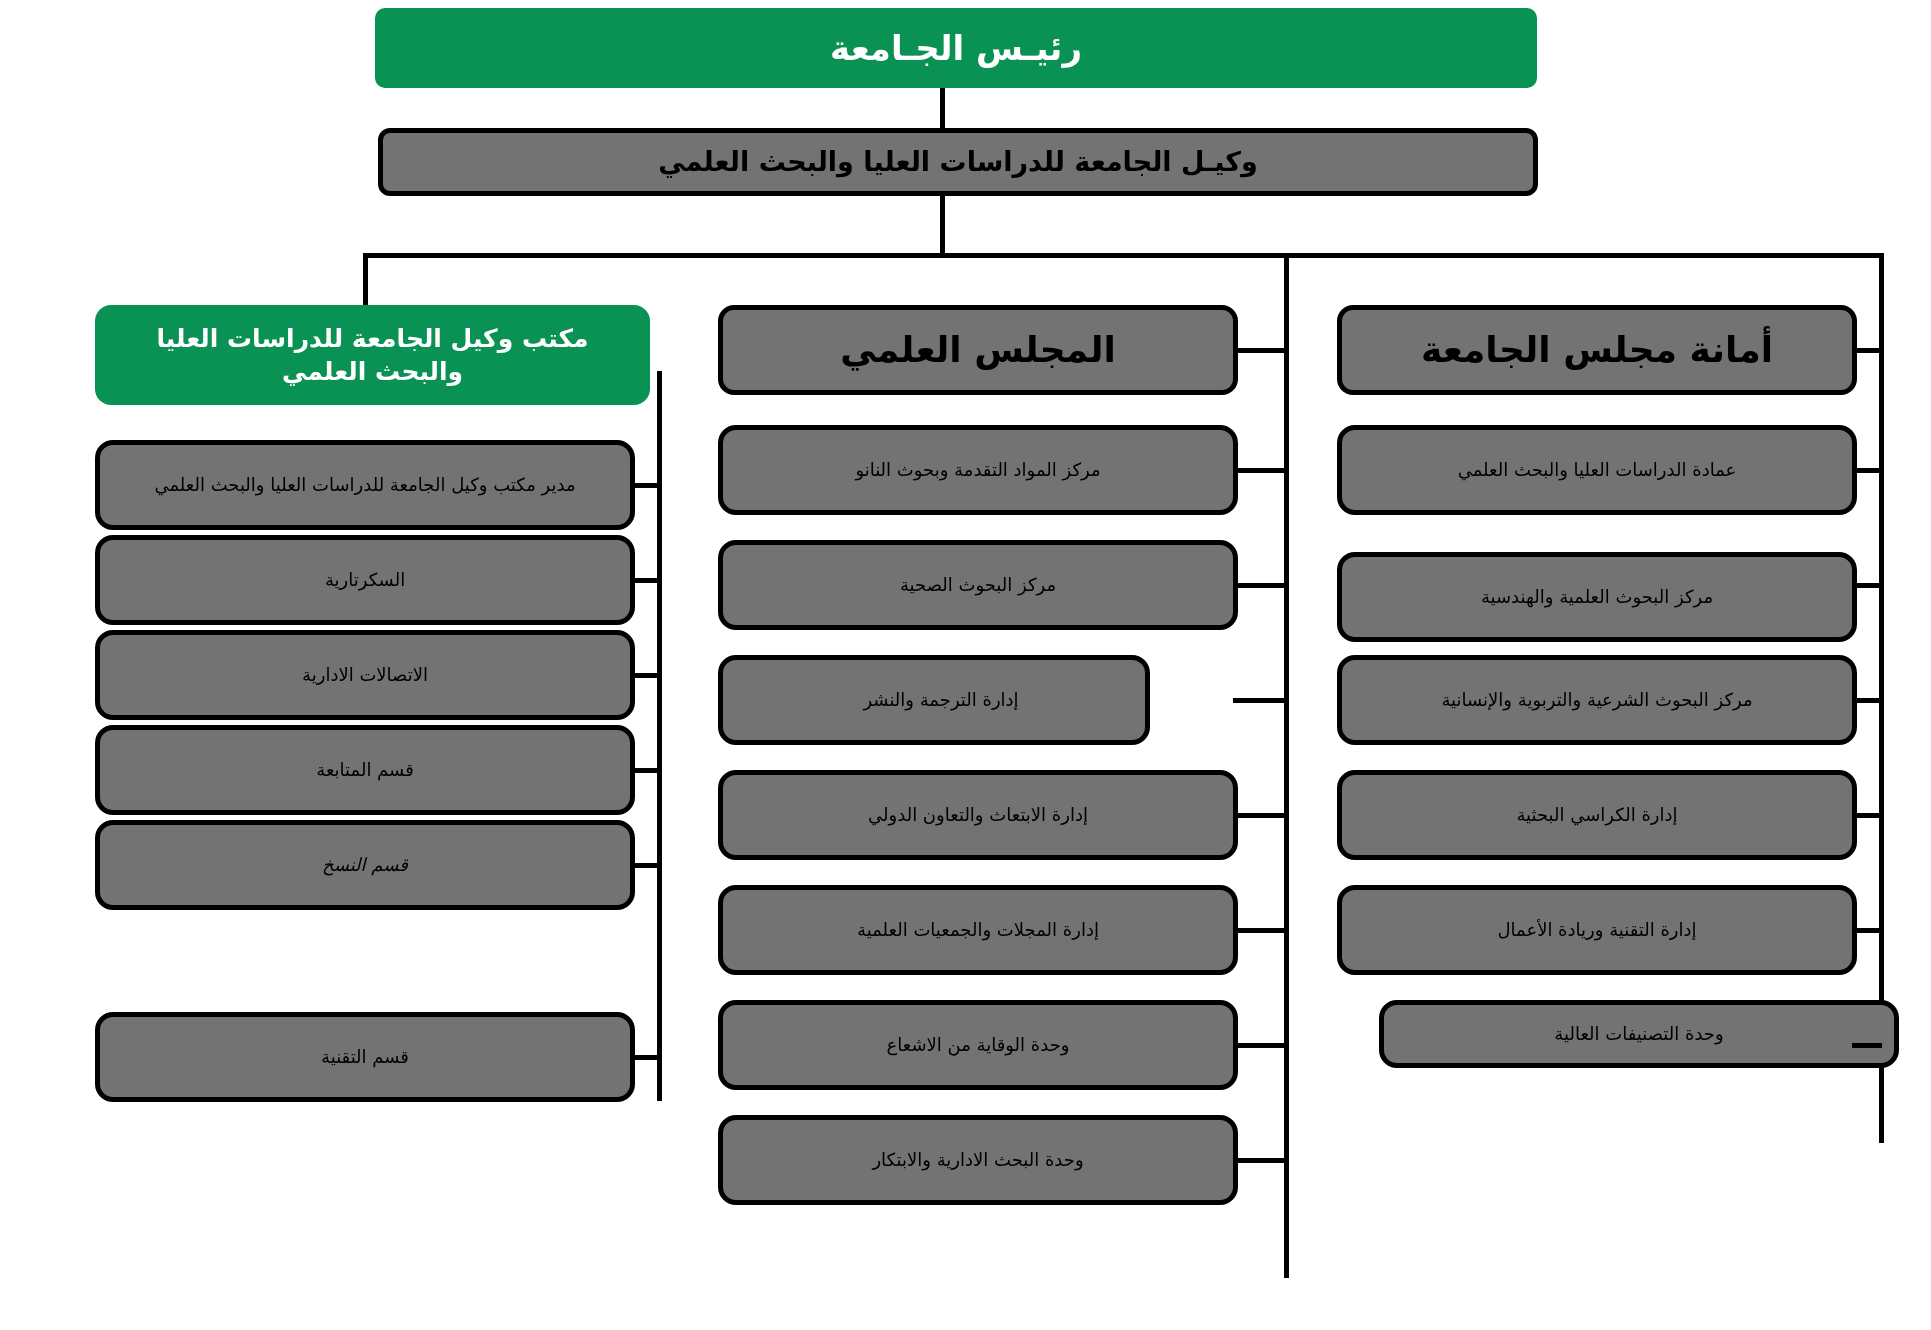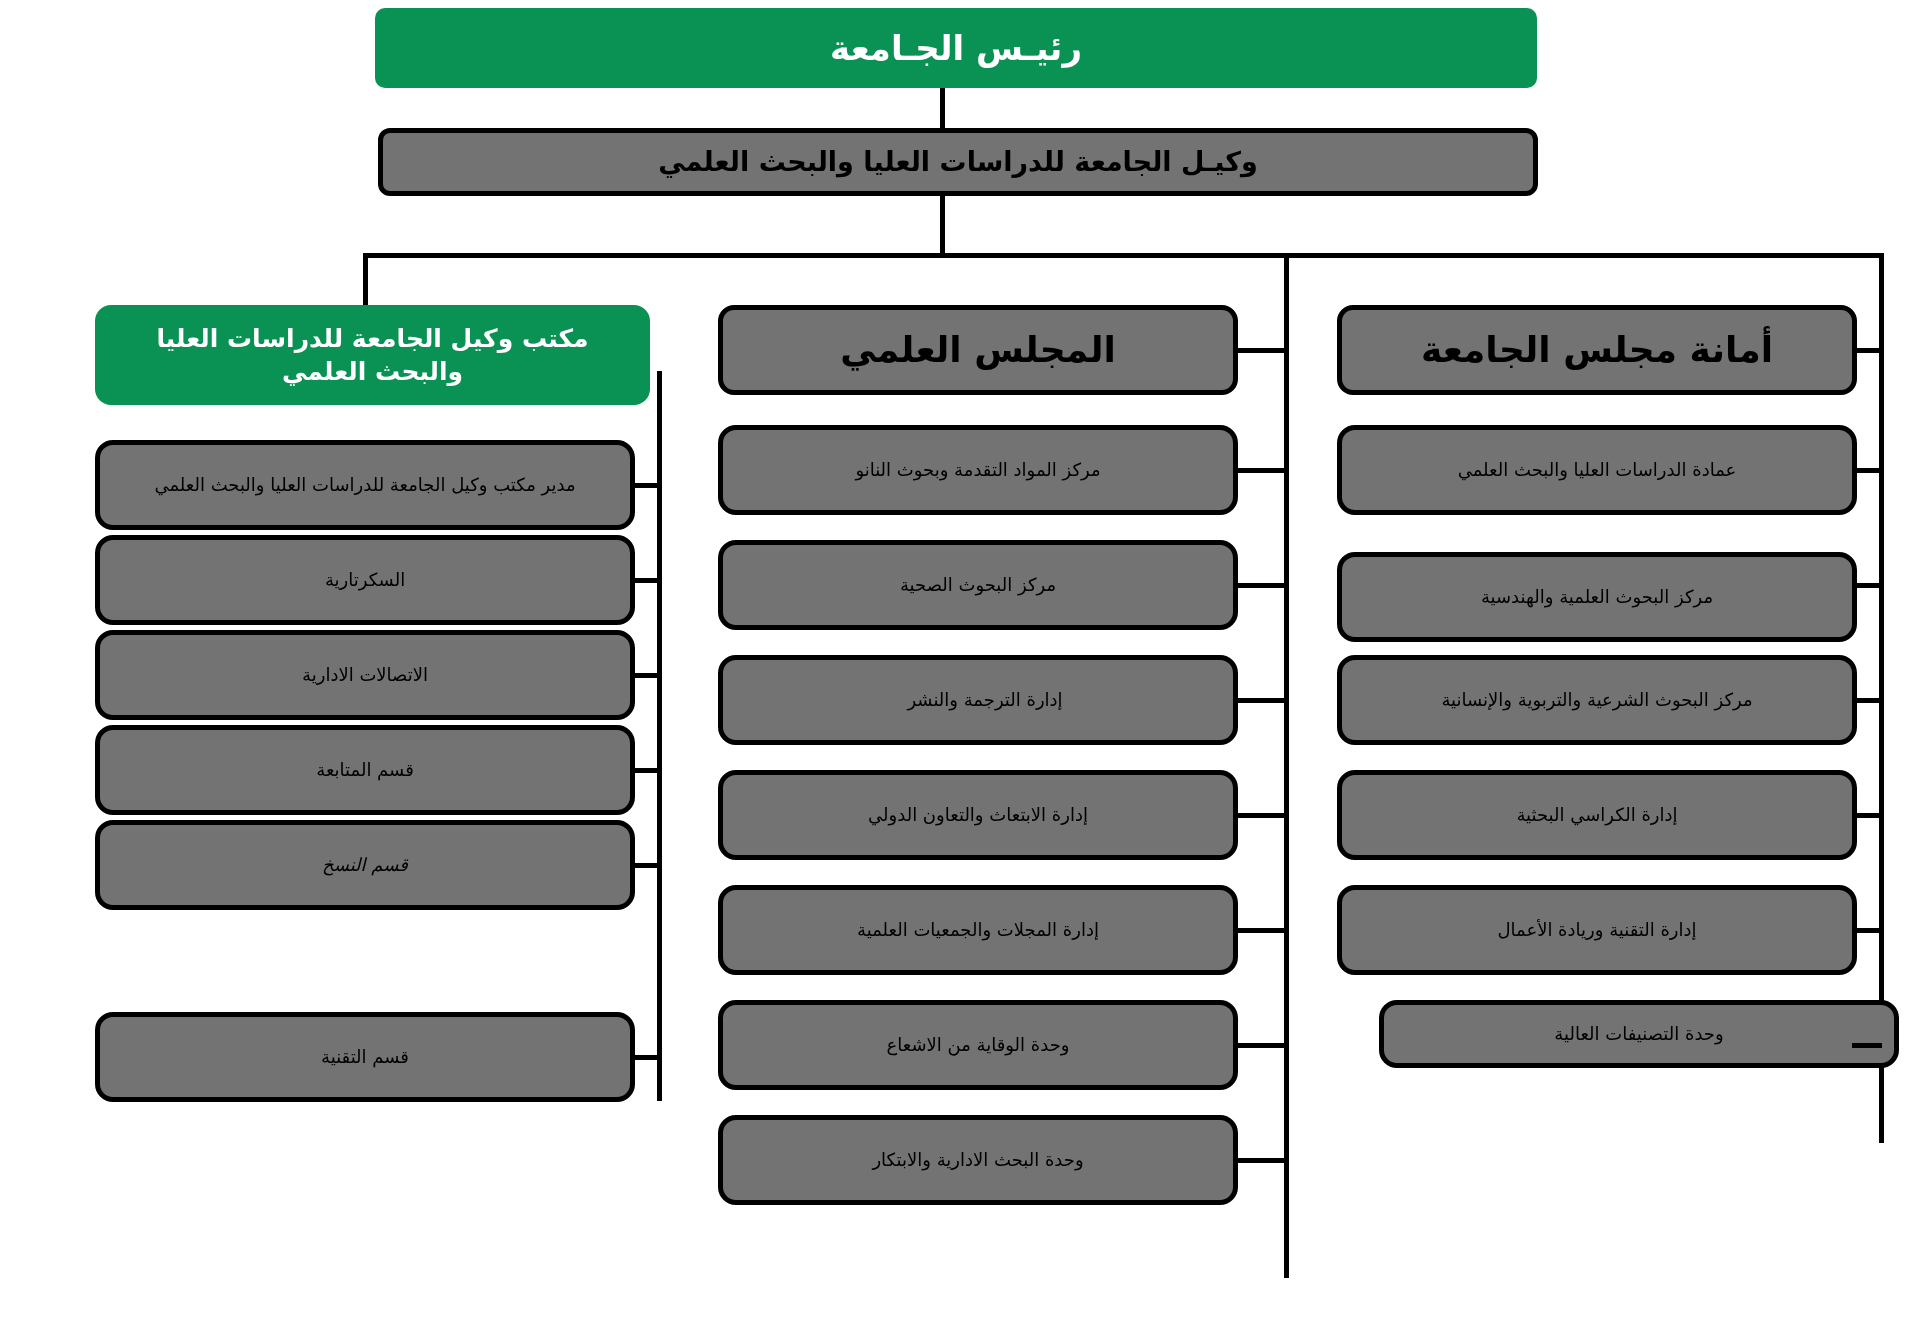--- a/index.html
+++ b/index.html
@@ -122,21 +122,21 @@
 
   <div class="box outlined col-header" style="left:718px; top:305px; width:520px; height:90px;">المجلس العلمي</div>
   <div class="line h" style="left:1233px; top:348px; width:54px;"></div>
 
   <div class="box outlined col-item" style="left:718px; top:425px; width:520px; height:90px;">مركز المواد التقدمة وبحوث النانو</div>
   <div class="line h" style="left:1233px; top:468px; width:54px;"></div>
 
   <div class="box outlined col-item" style="left:718px; top:540px; width:520px; height:90px;">مركز البحوث الصحية</div>
   <div class="line h" style="left:1233px; top:583px; width:54px;"></div>
 
-  <div class="box outlined col-item" style="left:718px; top:655px; width:520px; height:90px;padding-left:28px;">إدارة الترجمة والنشر</div>
+  <div class="box outlined col-item" style="left:718px; top:655px; width:432px; height:90px;padding-left:28px;">إدارة الترجمة والنشر</div>
   <div class="line h" style="left:1233px; top:698px; width:54px;"></div>
 
   <div class="box outlined col-item" style="left:718px; top:770px; width:520px; height:90px;">إدارة الابتعاث والتعاون الدولي</div>
   <div class="line h" style="left:1233px; top:813px; width:54px;"></div>
 
   <div class="box outlined col-item" style="left:718px; top:885px; width:520px; height:90px;">إدارة المجلات والجمعيات العلمية</div>
   <div class="line h" style="left:1233px; top:928px; width:54px;"></div>
 
   <div class="box outlined col-item" style="left:718px; top:1000px; width:520px; height:90px;">وحدة الوقاية من الاشعاع</div>
   <div class="line h" style="left:1233px; top:1043px; width:54px;"></div>

